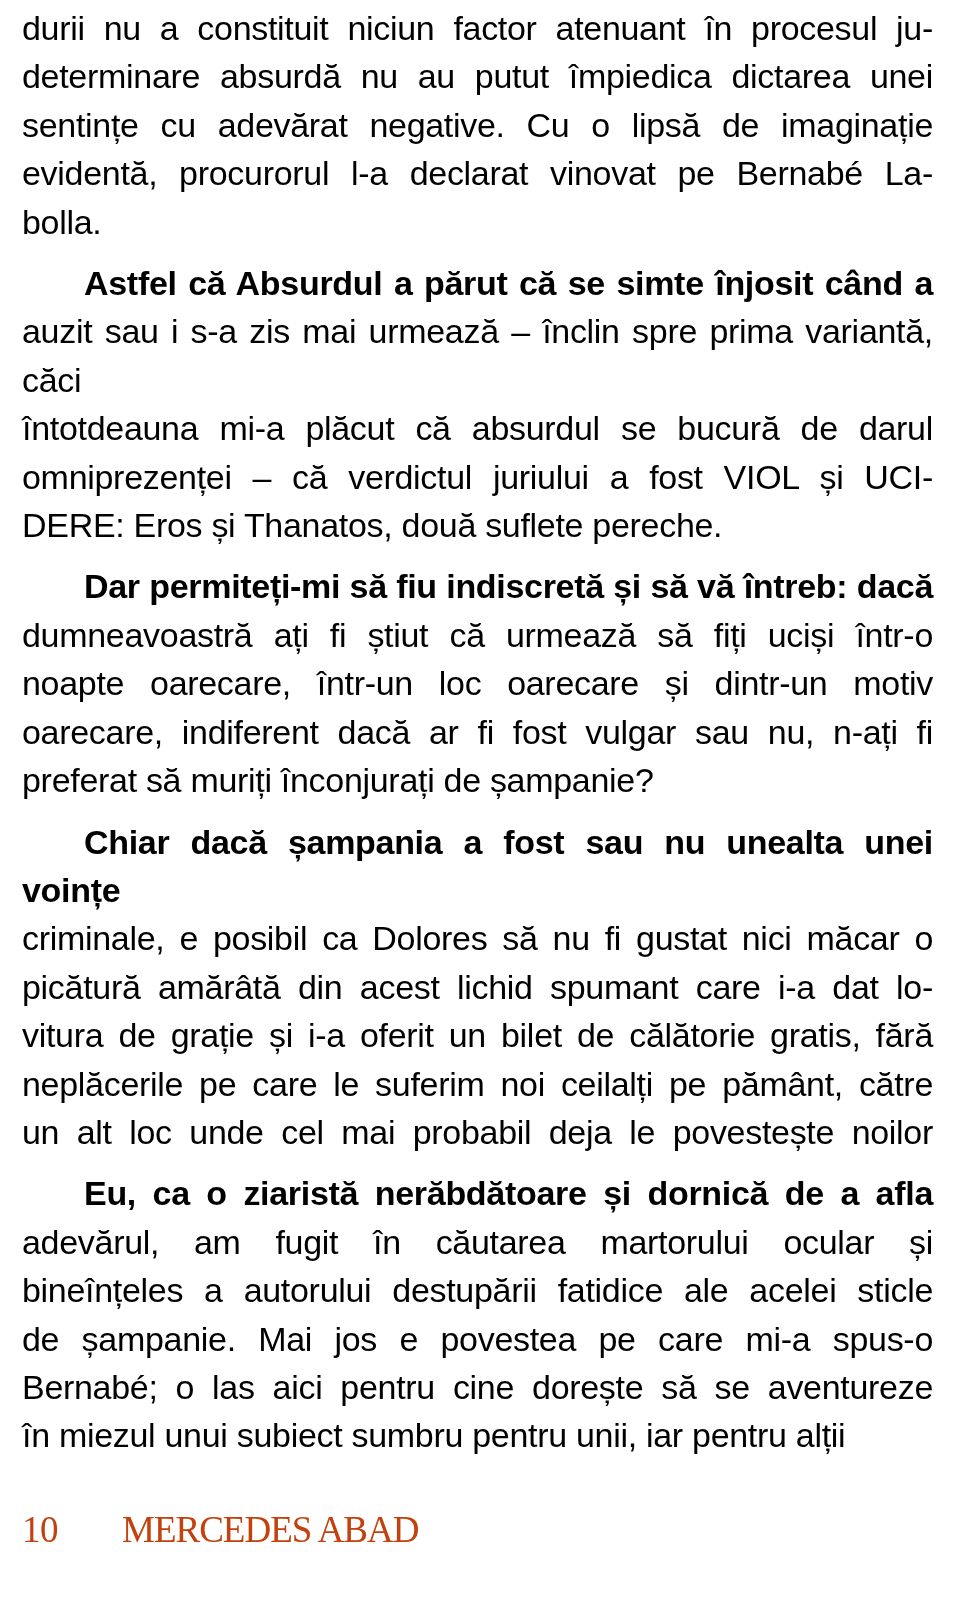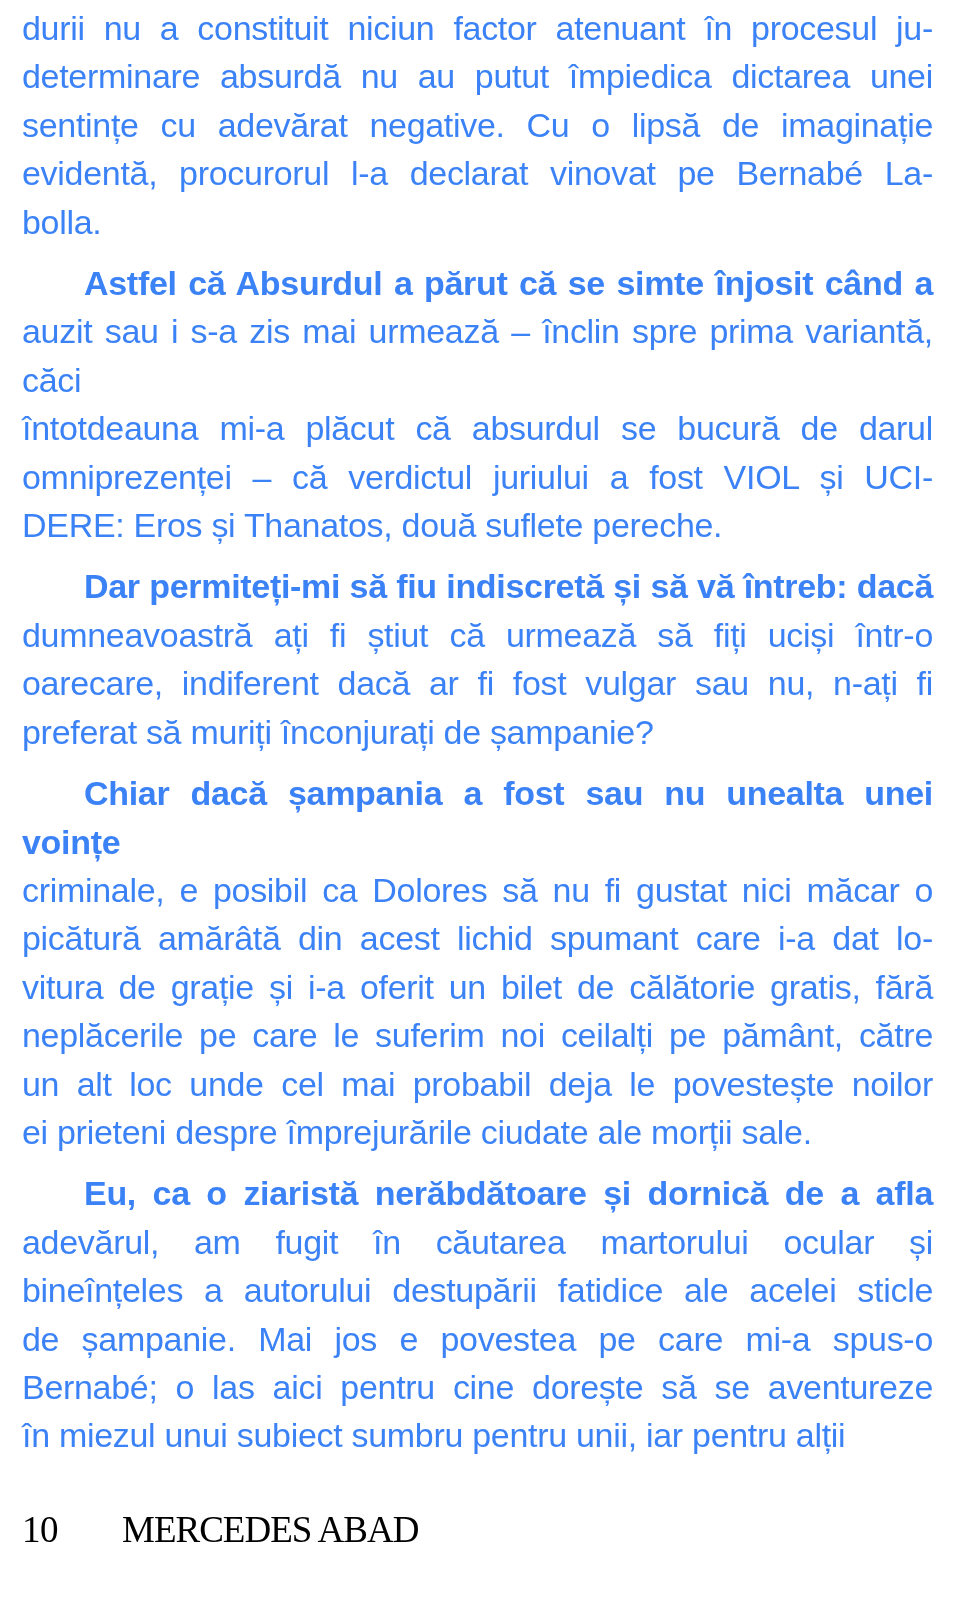--- a/index.html
+++ b/index.html
@@ -29,38 +29,38 @@
   }
   .paragraph {
     margin: 0 0 13px 0;
   }
   .text-line {
     font-size: 34px;
     line-height: 48.4px;
     letter-spacing: -0.3px;
     text-align: justify;
     white-space: normal;
-    color: #3b82f6;
+    color: #000000;
   }
   .text-line.justified {
     text-align-last: justify;
   }
   .text-line.first-indented {
     text-indent: 62px;
     font-weight: bold;
   }
   .footer {
     position: absolute;
     top: 1508px;
     left: 22px;
     width: 911px;
     display: flex;
     align-items: flex-end;
     font-family: "Liberation Serif", serif;
-    color: #000000;
+    color: #c2410c;
   }
   .page-number {
     font-size: 37px;
     letter-spacing: -0.5px;
   }
   .running-title {
     font-size: 37px;
     letter-spacing: -1px;
     margin-left: 64px;
   }
@@ -80,31 +80,31 @@
       <div class="paragraph">
         <div class="text-line justified first-indented">Astfel că Absurdul a părut că se simte înjosit când a</div>
         <div class="text-line justified">auzit sau i s-a zis mai urmează – înclin spre prima variantă, căci</div>
         <div class="text-line justified">întotdeauna mi-a plăcut că absurdul se bucură de darul</div>
         <div class="text-line justified">omniprezenței – că verdictul juriului a fost VIOL și UCI-</div>
         <div class="text-line">DERE: Eros și Thanatos, două suflete pereche.</div>
       </div>
       <div class="paragraph">
         <div class="text-line justified first-indented">Dar permiteți-mi să fiu indiscretă și să vă întreb: dacă</div>
         <div class="text-line justified">dumneavoastră ați fi știut că urmează să fiți uciși într-o</div>
+        <div class="text-line justified">noapte oarecare, într-un loc oarecare și dintr-un motiv</div>
         <div class="text-line justified">oarecare, indiferent dacă ar fi fost vulgar sau nu, n-ați fi</div>
         <div class="text-line">preferat să muriți înconjurați de șampanie?</div>
       </div>
       <div class="paragraph">
         <div class="text-line justified first-indented">Chiar dacă șampania a fost sau nu unealta unei voințe</div>
         <div class="text-line justified">criminale, e posibil ca Dolores să nu fi gustat nici măcar o</div>
         <div class="text-line justified">picătură amărâtă din acest lichid spumant care i-a dat lo-</div>
         <div class="text-line justified">vitura de grație și i-a oferit un bilet de călătorie gratis, fără</div>
         <div class="text-line justified">neplăcerile pe care le suferim noi ceilalți pe pământ, către</div>
         <div class="text-line justified">un alt loc unde cel mai probabil deja le povestește noilor</div>
-        <div class="text-line">ei prieteni despre împrejurările ciudate ale morții sale.</div>
       </div>
       <div class="paragraph">
         <div class="text-line justified first-indented">Eu, ca o ziaristă nerăbdătoare și dornică de a afla</div>
         <div class="text-line justified">adevărul, am fugit în căutarea martorului ocular și</div>
         <div class="text-line justified">bineînțeles a autorului destupării fatidice ale acelei sticle</div>
         <div class="text-line justified">de șampanie. Mai jos e povestea pe care mi-a spus-o</div>
         <div class="text-line justified">Bernabé; o las aici pentru cine dorește să se aventureze</div>
         <div class="text-line">în miezul unui subiect sumbru pentru unii, iar pentru alții</div>
       </div>
     </div>

